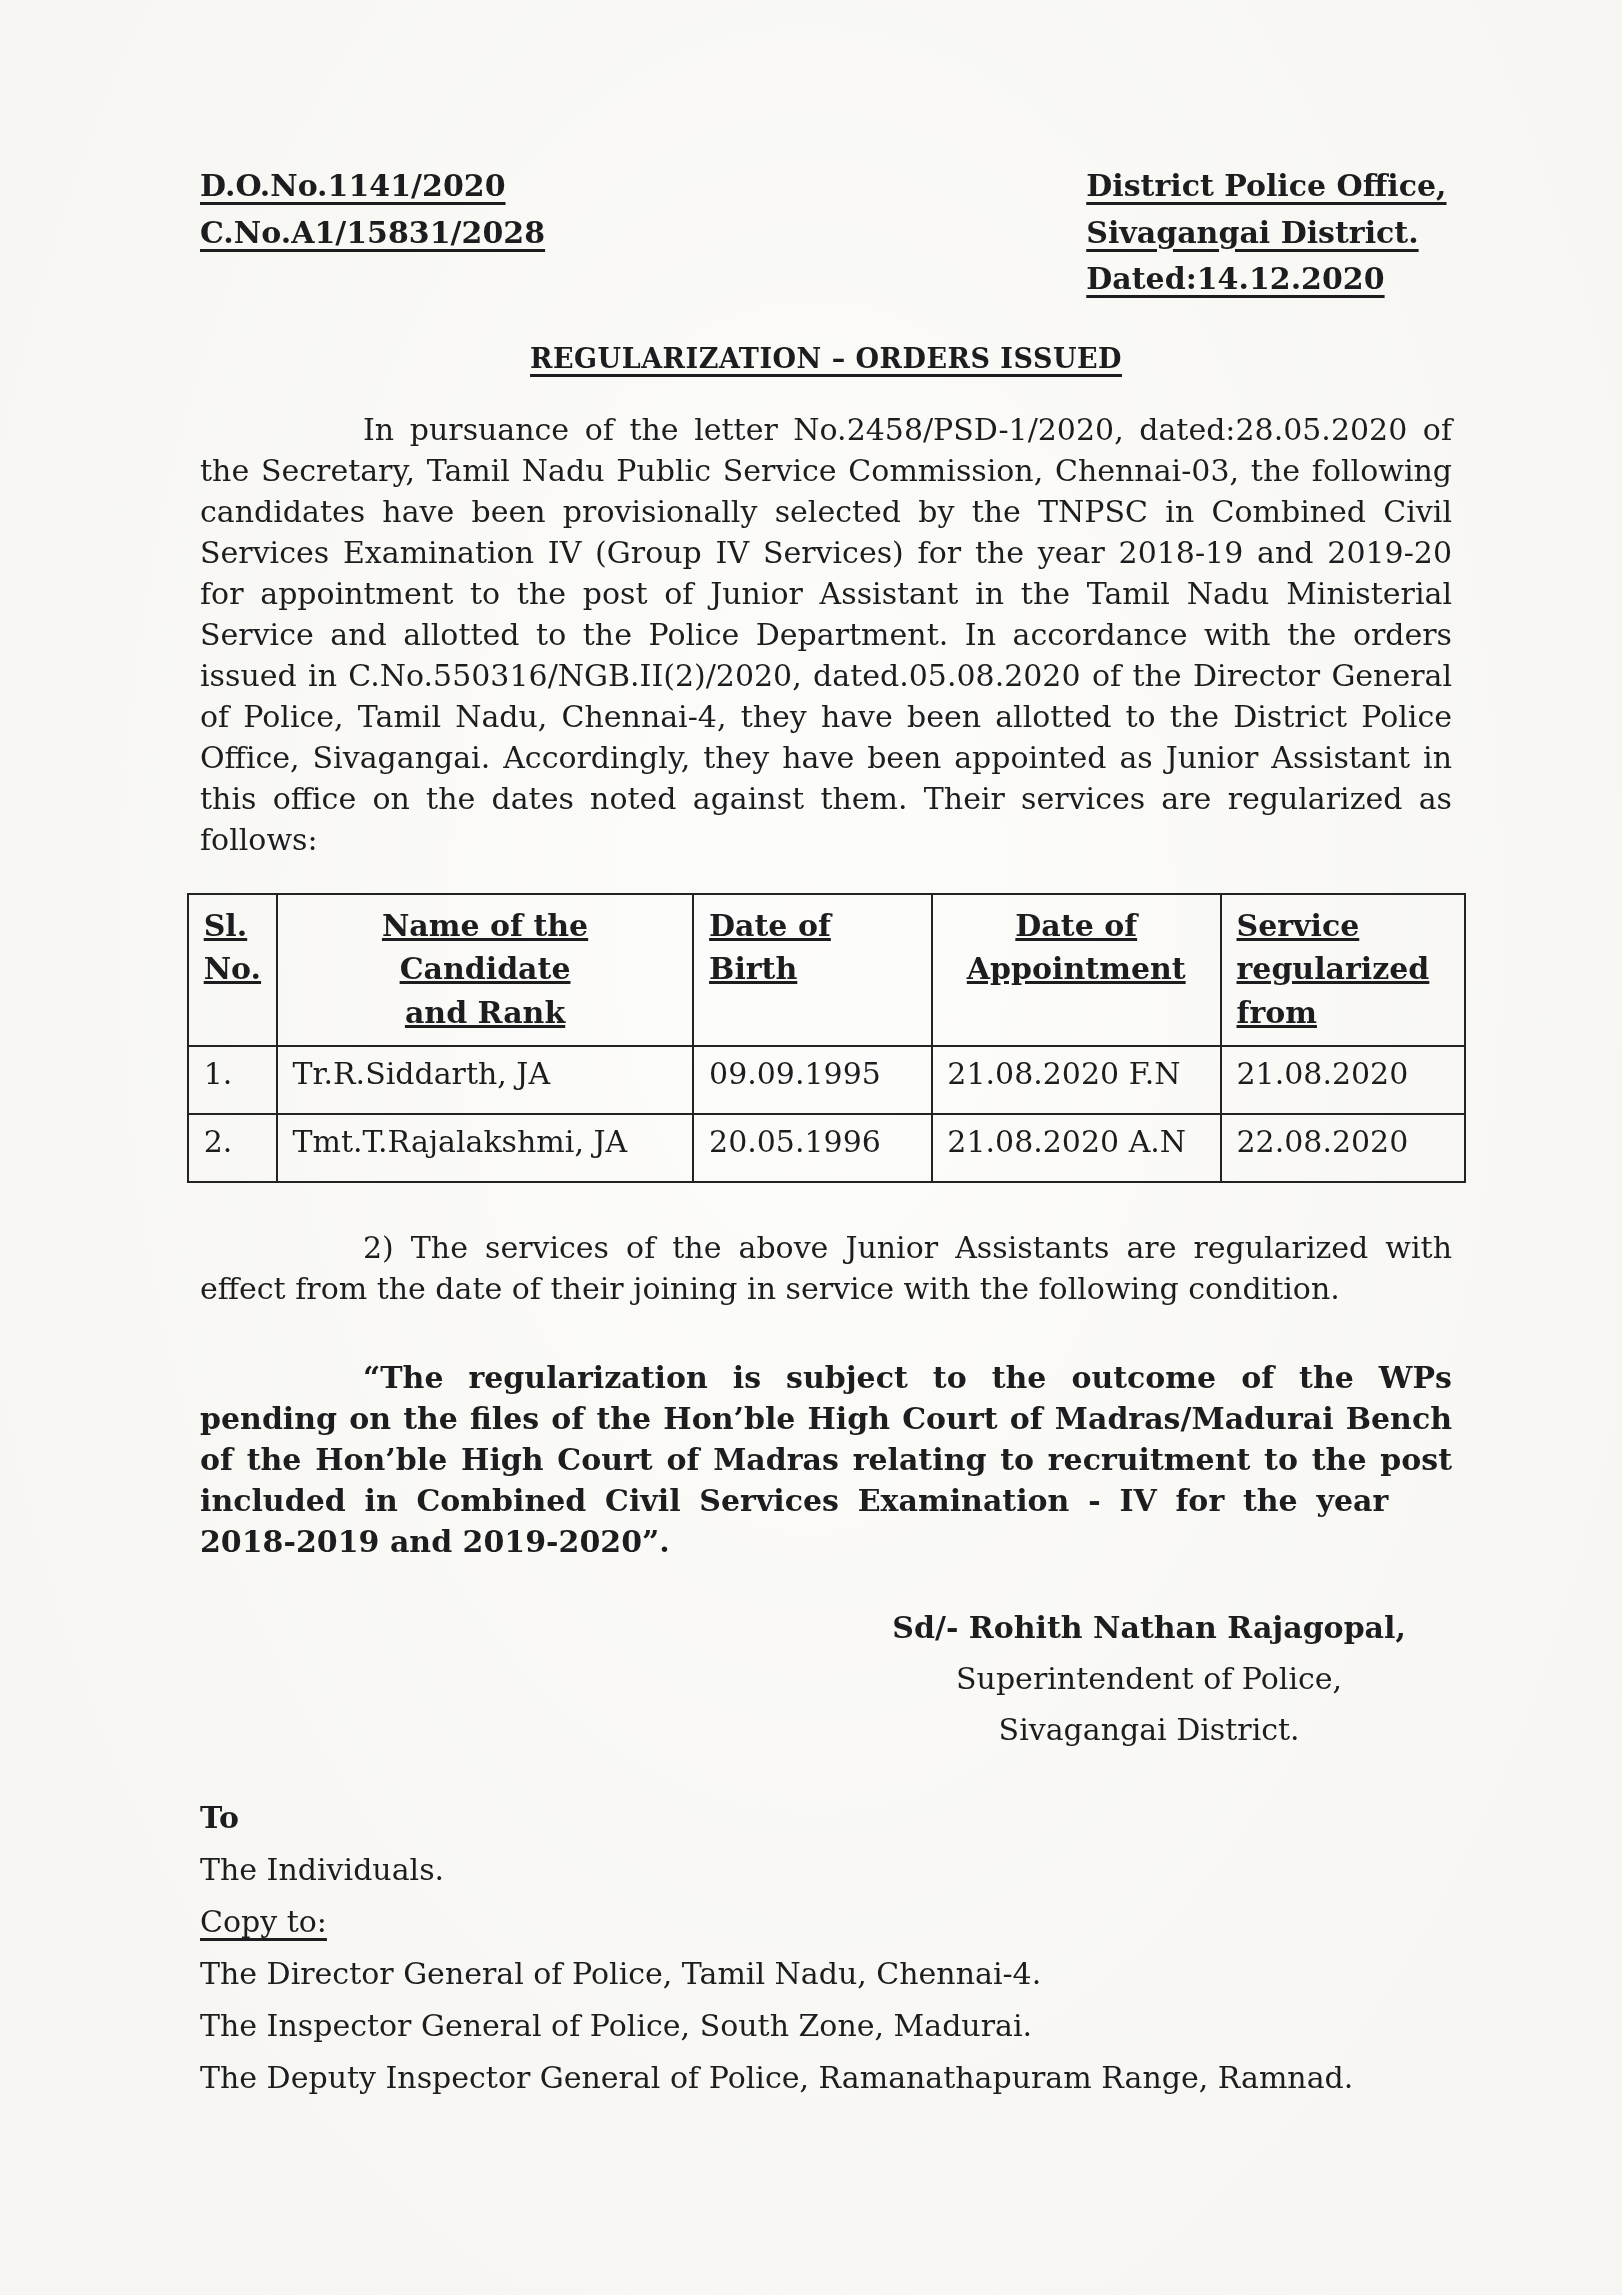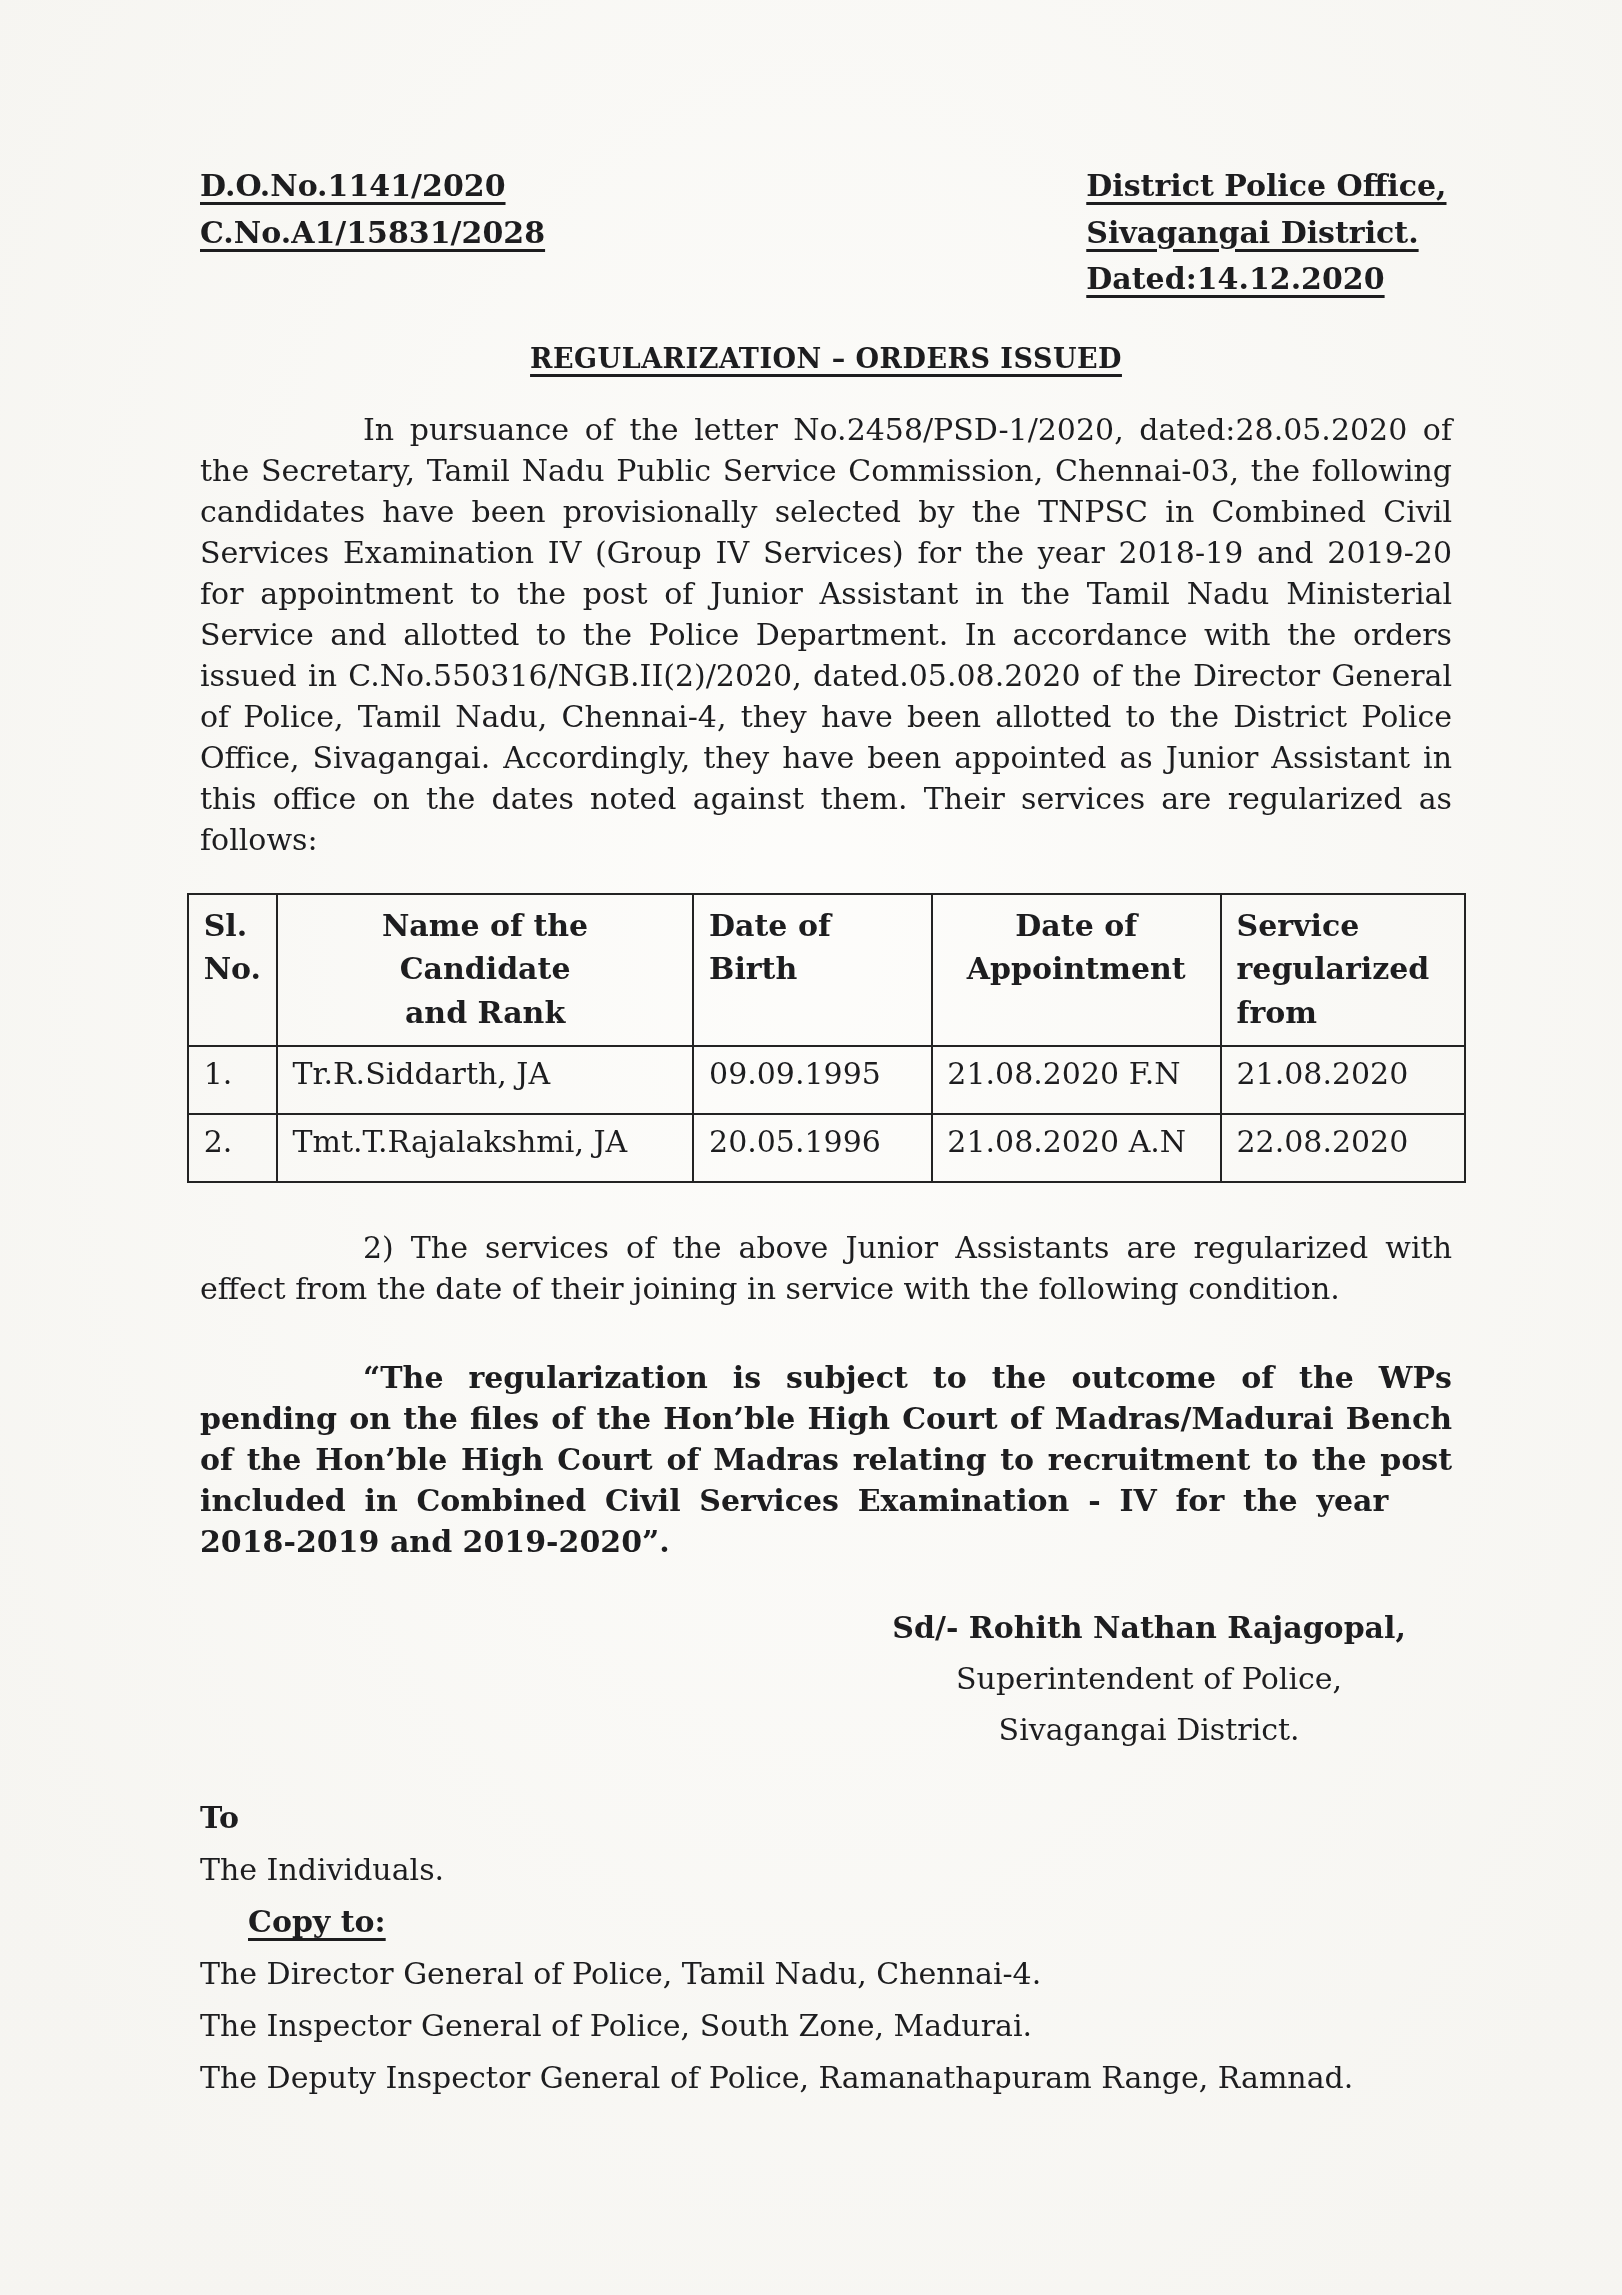--- a/index.html
+++ b/index.html
@@ -44,40 +44,40 @@
     border-collapse: collapse;
     width: 1279px;
     margin: 33px 0 0 -13px;
     font-size: 30px;
   }
   table.candidates th, table.candidates td {
     border: 2.8px solid #232323;
     padding: 9.2px 14.7px 11px 14.7px;
     vertical-align: top;
   }
-  table.candidates th { font-weight: bold; white-space: pre-line; line-height: 1.45; }
+  table.candidates th { font-weight: bold; white-space: pre-line; line-height: 1.45; text-decoration: underline; }
   th.c-sl   { width: 6.2%;  text-align: left; }
   th.c-name { width: 33.0%; }
   th.c-dob  { width: 18.8%; text-align: left; }
   th.c-app  { width: 22.8%; text-align: center; }
   th.c-srv  { width: 19.2%; text-align: left; }
   td.d-sl   { text-align: left; }
   td.d-name { padding-top: 16.5px; }
   table.candidates tbody td { height: 68px; }
 
   
   .signatory {
     width: 569px; margin: 40px 18.4px 0 auto;
     text-align: center; line-height: 51px;
   }
   .signatory .sd { font-weight: bold; }
 
   
   .distribution { margin-top: 37px; line-height: 52px; }
-  .copy-label { font-weight: bold; text-decoration: underline; text-decoration-thickness: 2.8px; text-underline-offset: 5.5px; margin-left: 48px; }
+  .copy-label { font-weight: normal; text-decoration: underline; text-decoration-thickness: 2.8px; text-underline-offset: 5.5px; }
 </style>
 </head>
 <body>
 
 <div class="page">
 
   <div class="header-row">
     <div class="ref-block">
       <div class="bold ul">D.O.No.1141/2020</div>
       <div class="bold ul">C.No.A1/15831/2028</div>

